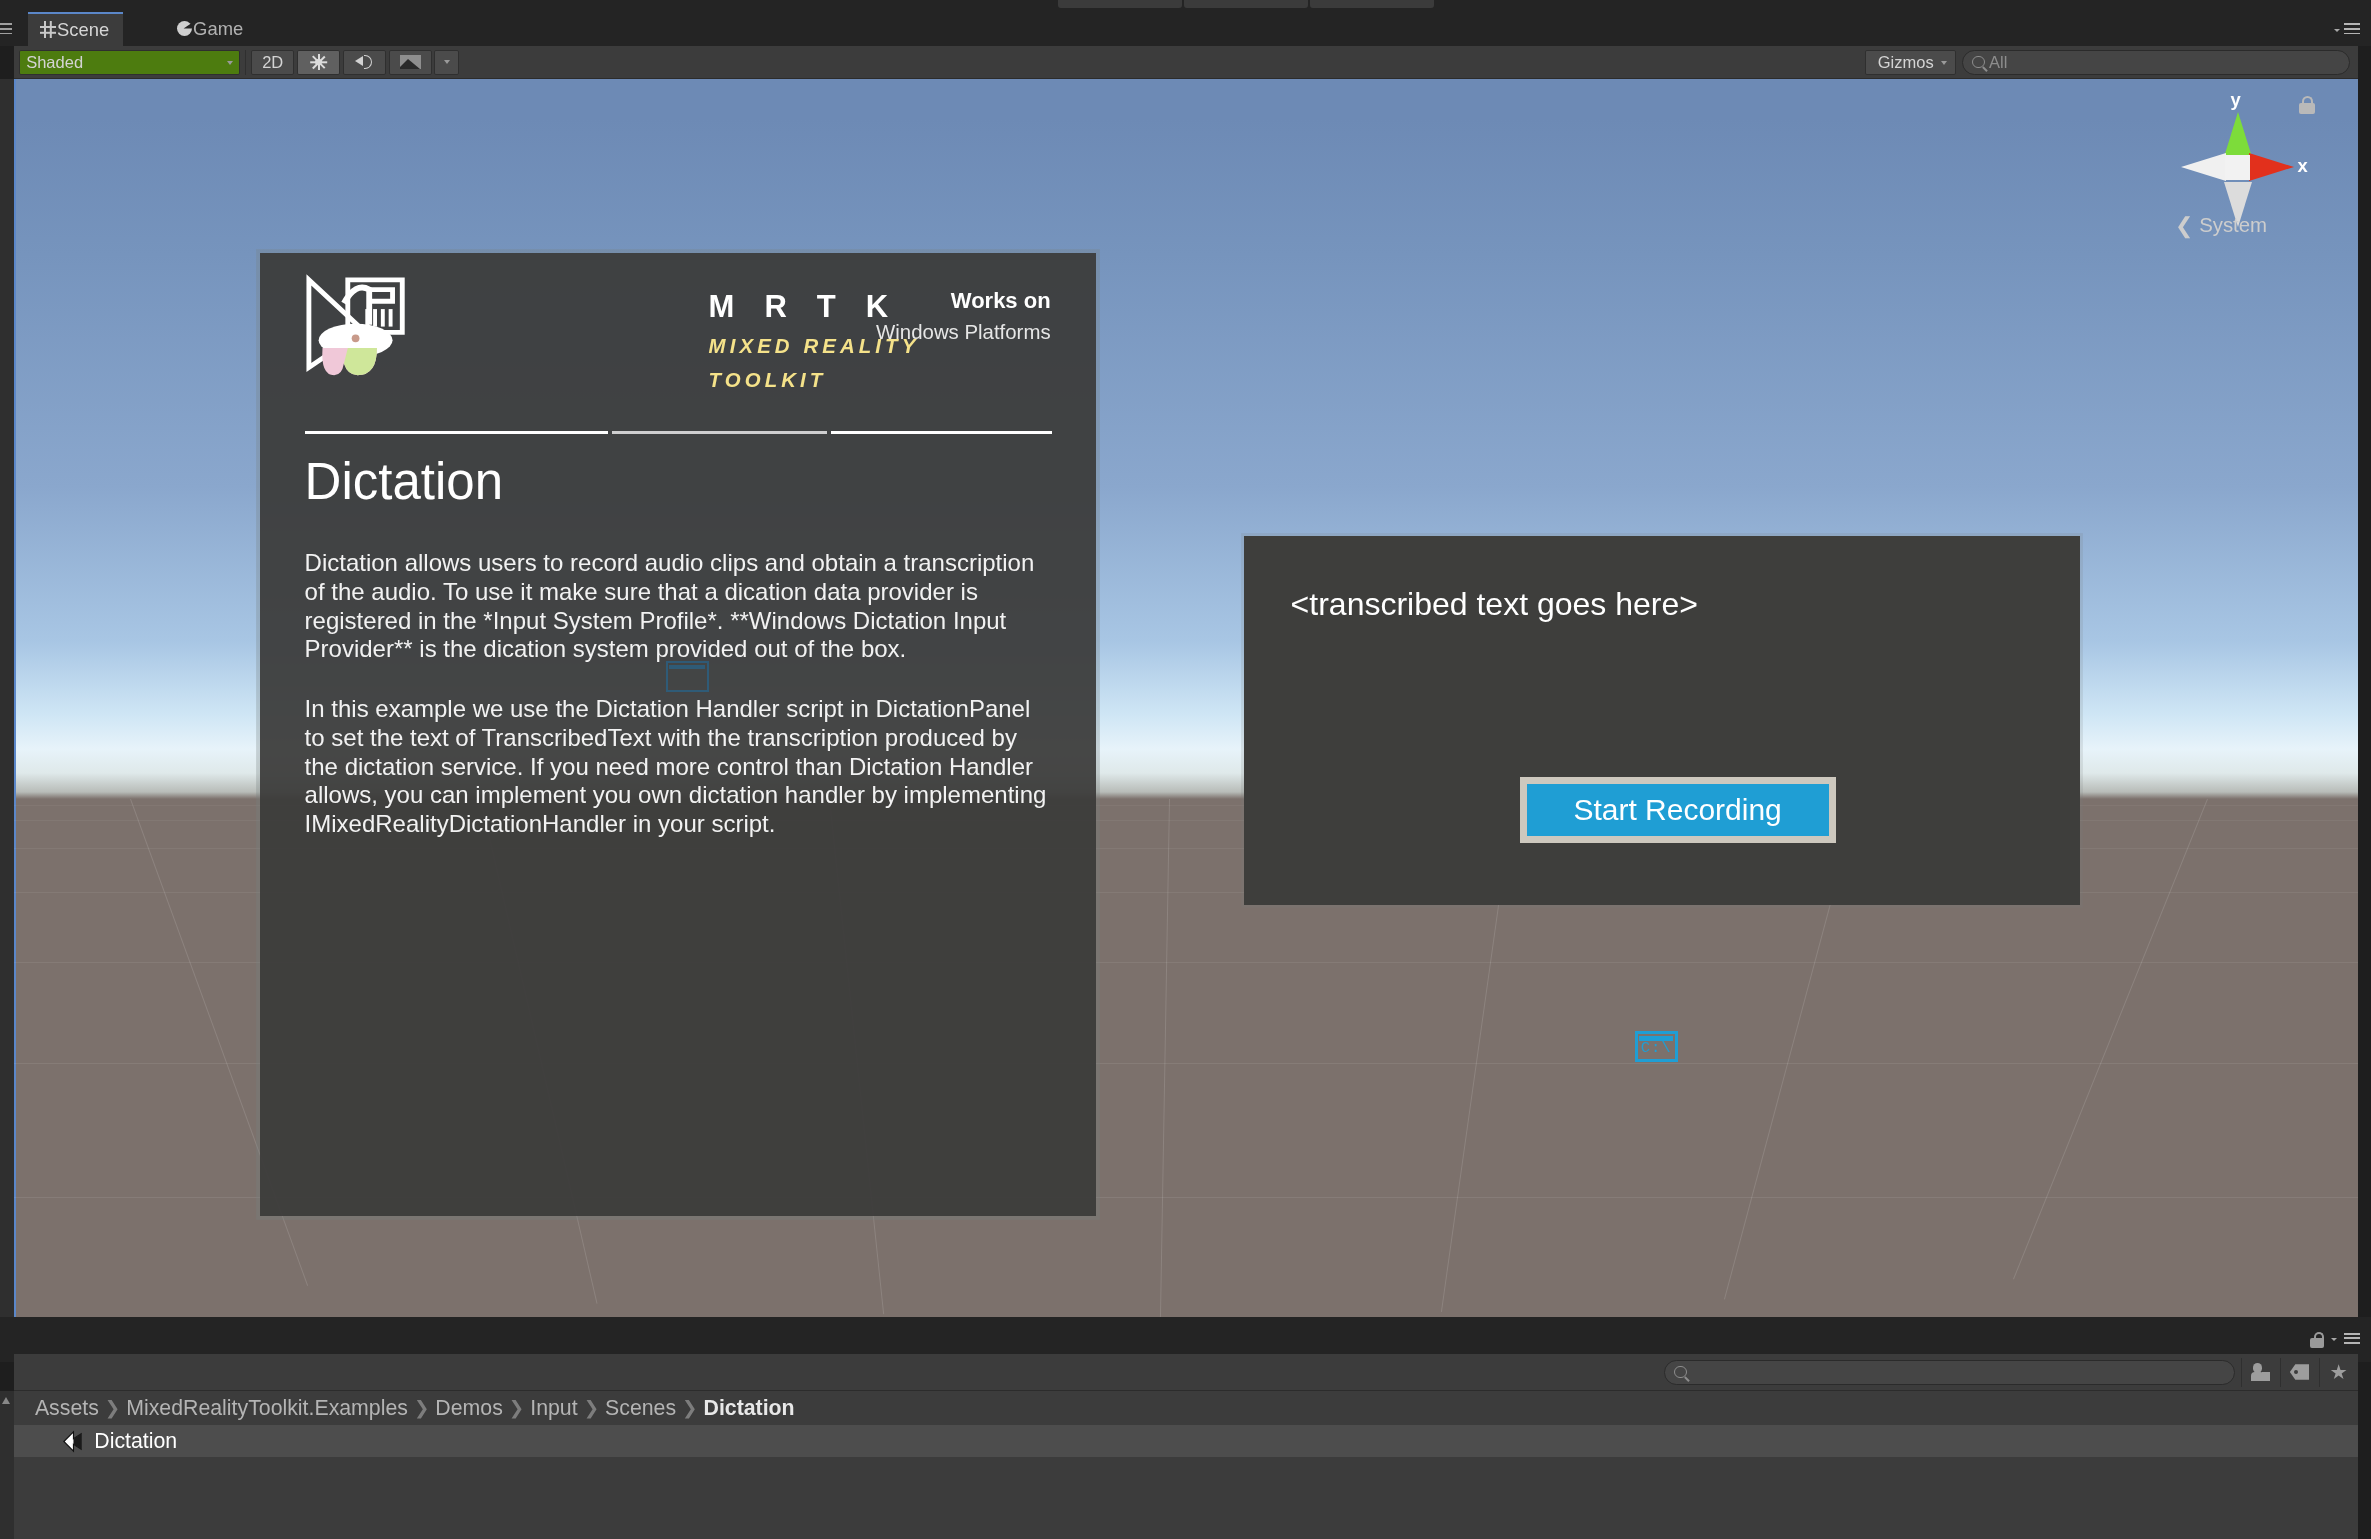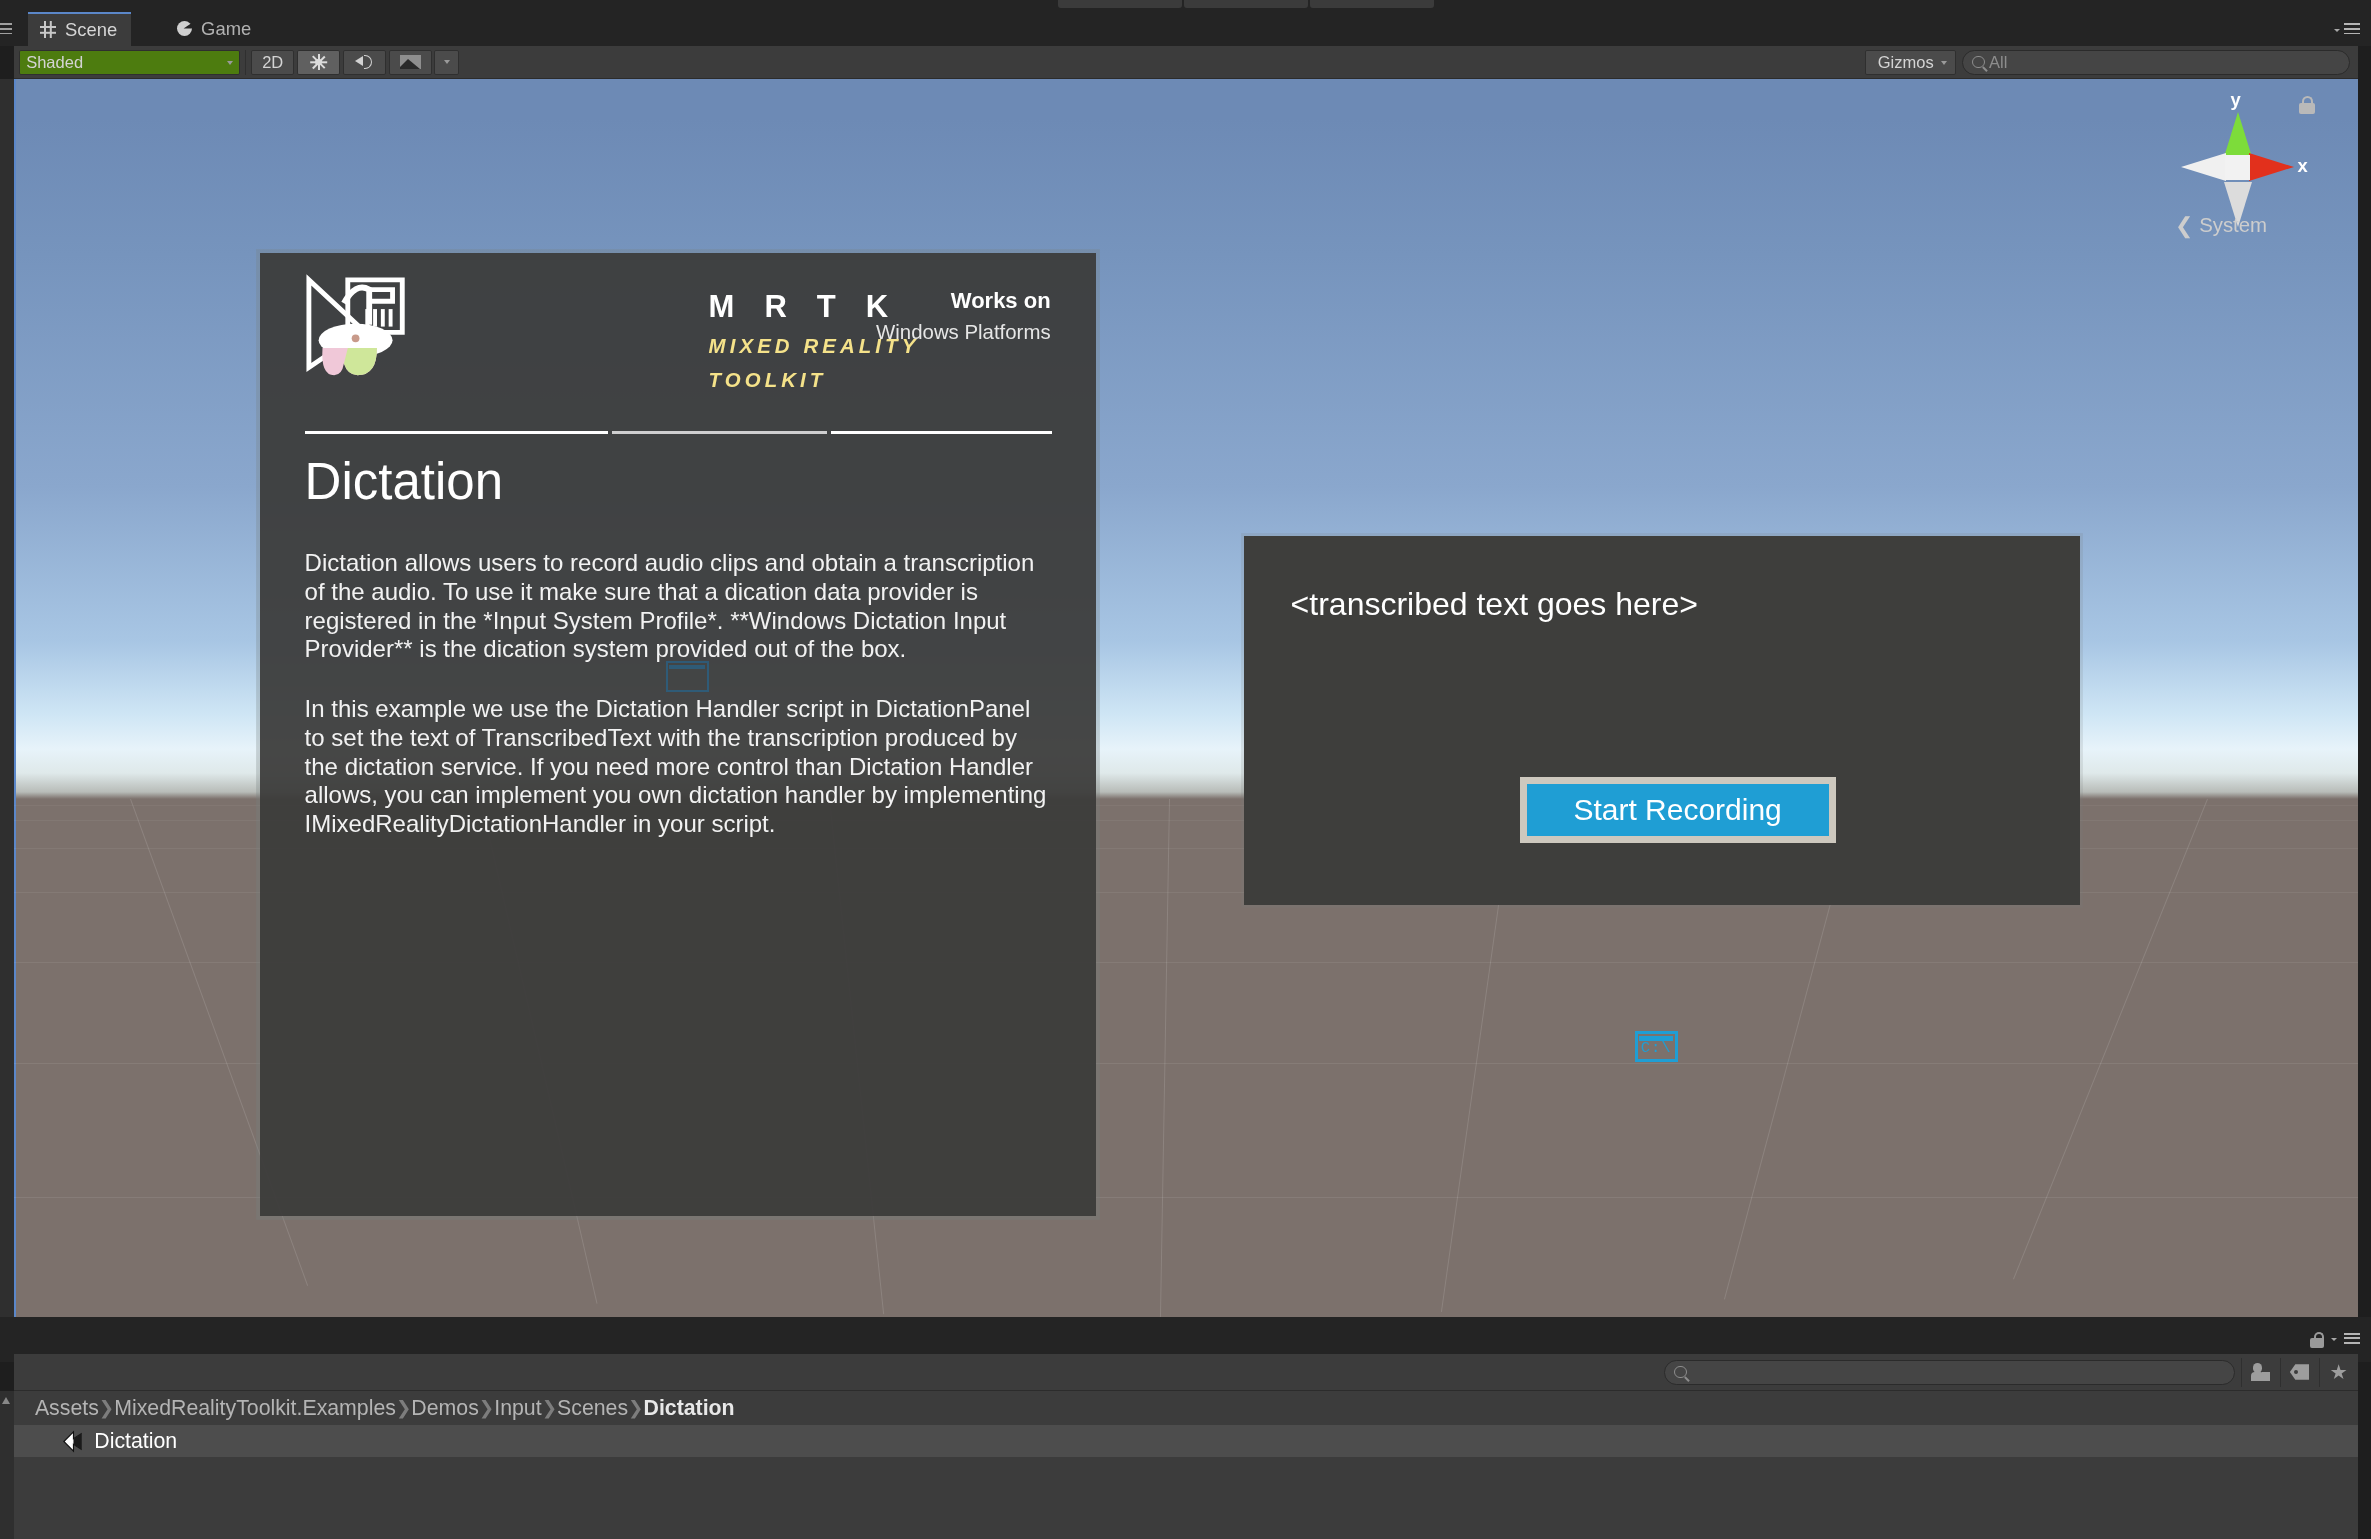--- a/index.html
+++ b/index.html
@@ -15,21 +15,21 @@
   .top-strip { position:absolute; left:0; top:0; width:2372px; height:15.5px; background:#242424; }
   .top-strip .tb-group { position:absolute; top:-13.6px; height:21.3px; display:flex; gap:1.9px; }
   .top-strip .tb-btn { width:124px; height:21.3px; background:#3b3b3b; border-radius:2.9px; }
 
   
   .tabbar { position:absolute; left:0; top:11.6px; width:2372px; height:34px; background:#242424; }
   .left-burger { position:absolute; left:0; top:23px; width:11.6px; height:11.6px; }
   .left-burger i { display:block; height:1.9px; background:#a0a0a0; margin-bottom:2.9px; }
   .tab {
     position:absolute; top:11.6px; height:34px;
-    display:flex; align-items:center; gap:9px;
+    display:flex; align-items:center; gap:1px;
     padding:0 13.6px 0 11.6px;
     font-size:18.4px; color:#b8b8b8;
   }
   .tab.active { background:#3c3c3c; border-top:2.9px solid #5b87c9; color:#d6d6d6; }
   .tab-scene { left:28px; }
   .tab-game  { left:165px; color:#b2b2b2; }
   .grid-icon { position:relative; width:16.5px; height:16.5px; }
   .grid-icon::before, .grid-icon::after {
     content:""; position:absolute; background:#c8c8c8;
   }
@@ -221,21 +221,21 @@
   .icn-people .h1 { position:absolute; left:1.9px; top:0; width:9.7px;height:9.7px;border-radius:50%;background:#9d9d9d; }
   .icn-people .b1 { position:absolute; left:0; top:8.7px; width:13.6px;height:8.7px;border-radius:3.9px 3.9px 0 0;background:#9d9d9d; }
   .icn-people .h2 { position:absolute; right:0; bottom:0; width:8.7px;height:8.7px;background:#9d9d9d; }
   .icn-tag { width:19.4px; height:15.5px; background:#9d9d9d;
     clip-path: polygon(0 50%, 28% 0, 100% 0, 100% 100%, 28% 100%); position:relative; }
   .icn-tag::after { content:""; position:absolute; left:3.9px; top:5.8px; width:3.9px;height:3.9px;border-radius:50%;background:#3c3c3c; }
   .icn-star { font-size:20.4px; color:#9d9d9d; line-height:1; }
 
   .breadcrumb {
     position:absolute; left:13.6px; top:1391px; width:2344px; height:35px;
-    background:#3c3c3c; display:flex; align-items:center; padding-left:21.3px; gap:0;
+    background:#3c3c3c; display:flex; align-items:center; padding-left:21.3px; gap:6px;
     font-size:21.3px; color:#b4b4b4; border-bottom:1px solid #2c2c2c;
   }
   .breadcrumb .sep { color:#7d7d7d; font-size:18.4px; }
   .breadcrumb .crumb.last { color:#e8e8e8; font-weight:bold; }
 
   .asset-list { position:absolute; left:13.6px; top:1425px; width:2344px; height:114px; background:#3c3c3c; }
   .asset-row { height:32px; display:flex; align-items:center; padding-left:47px; gap:10.7px;
     font-size:21.3px; color:#b0b0b0; }
   .asset-row.selected { background:#4d4d4d; color:#ffffff; }
   .unity-icon { width:23px; height:23px; position:relative; }

